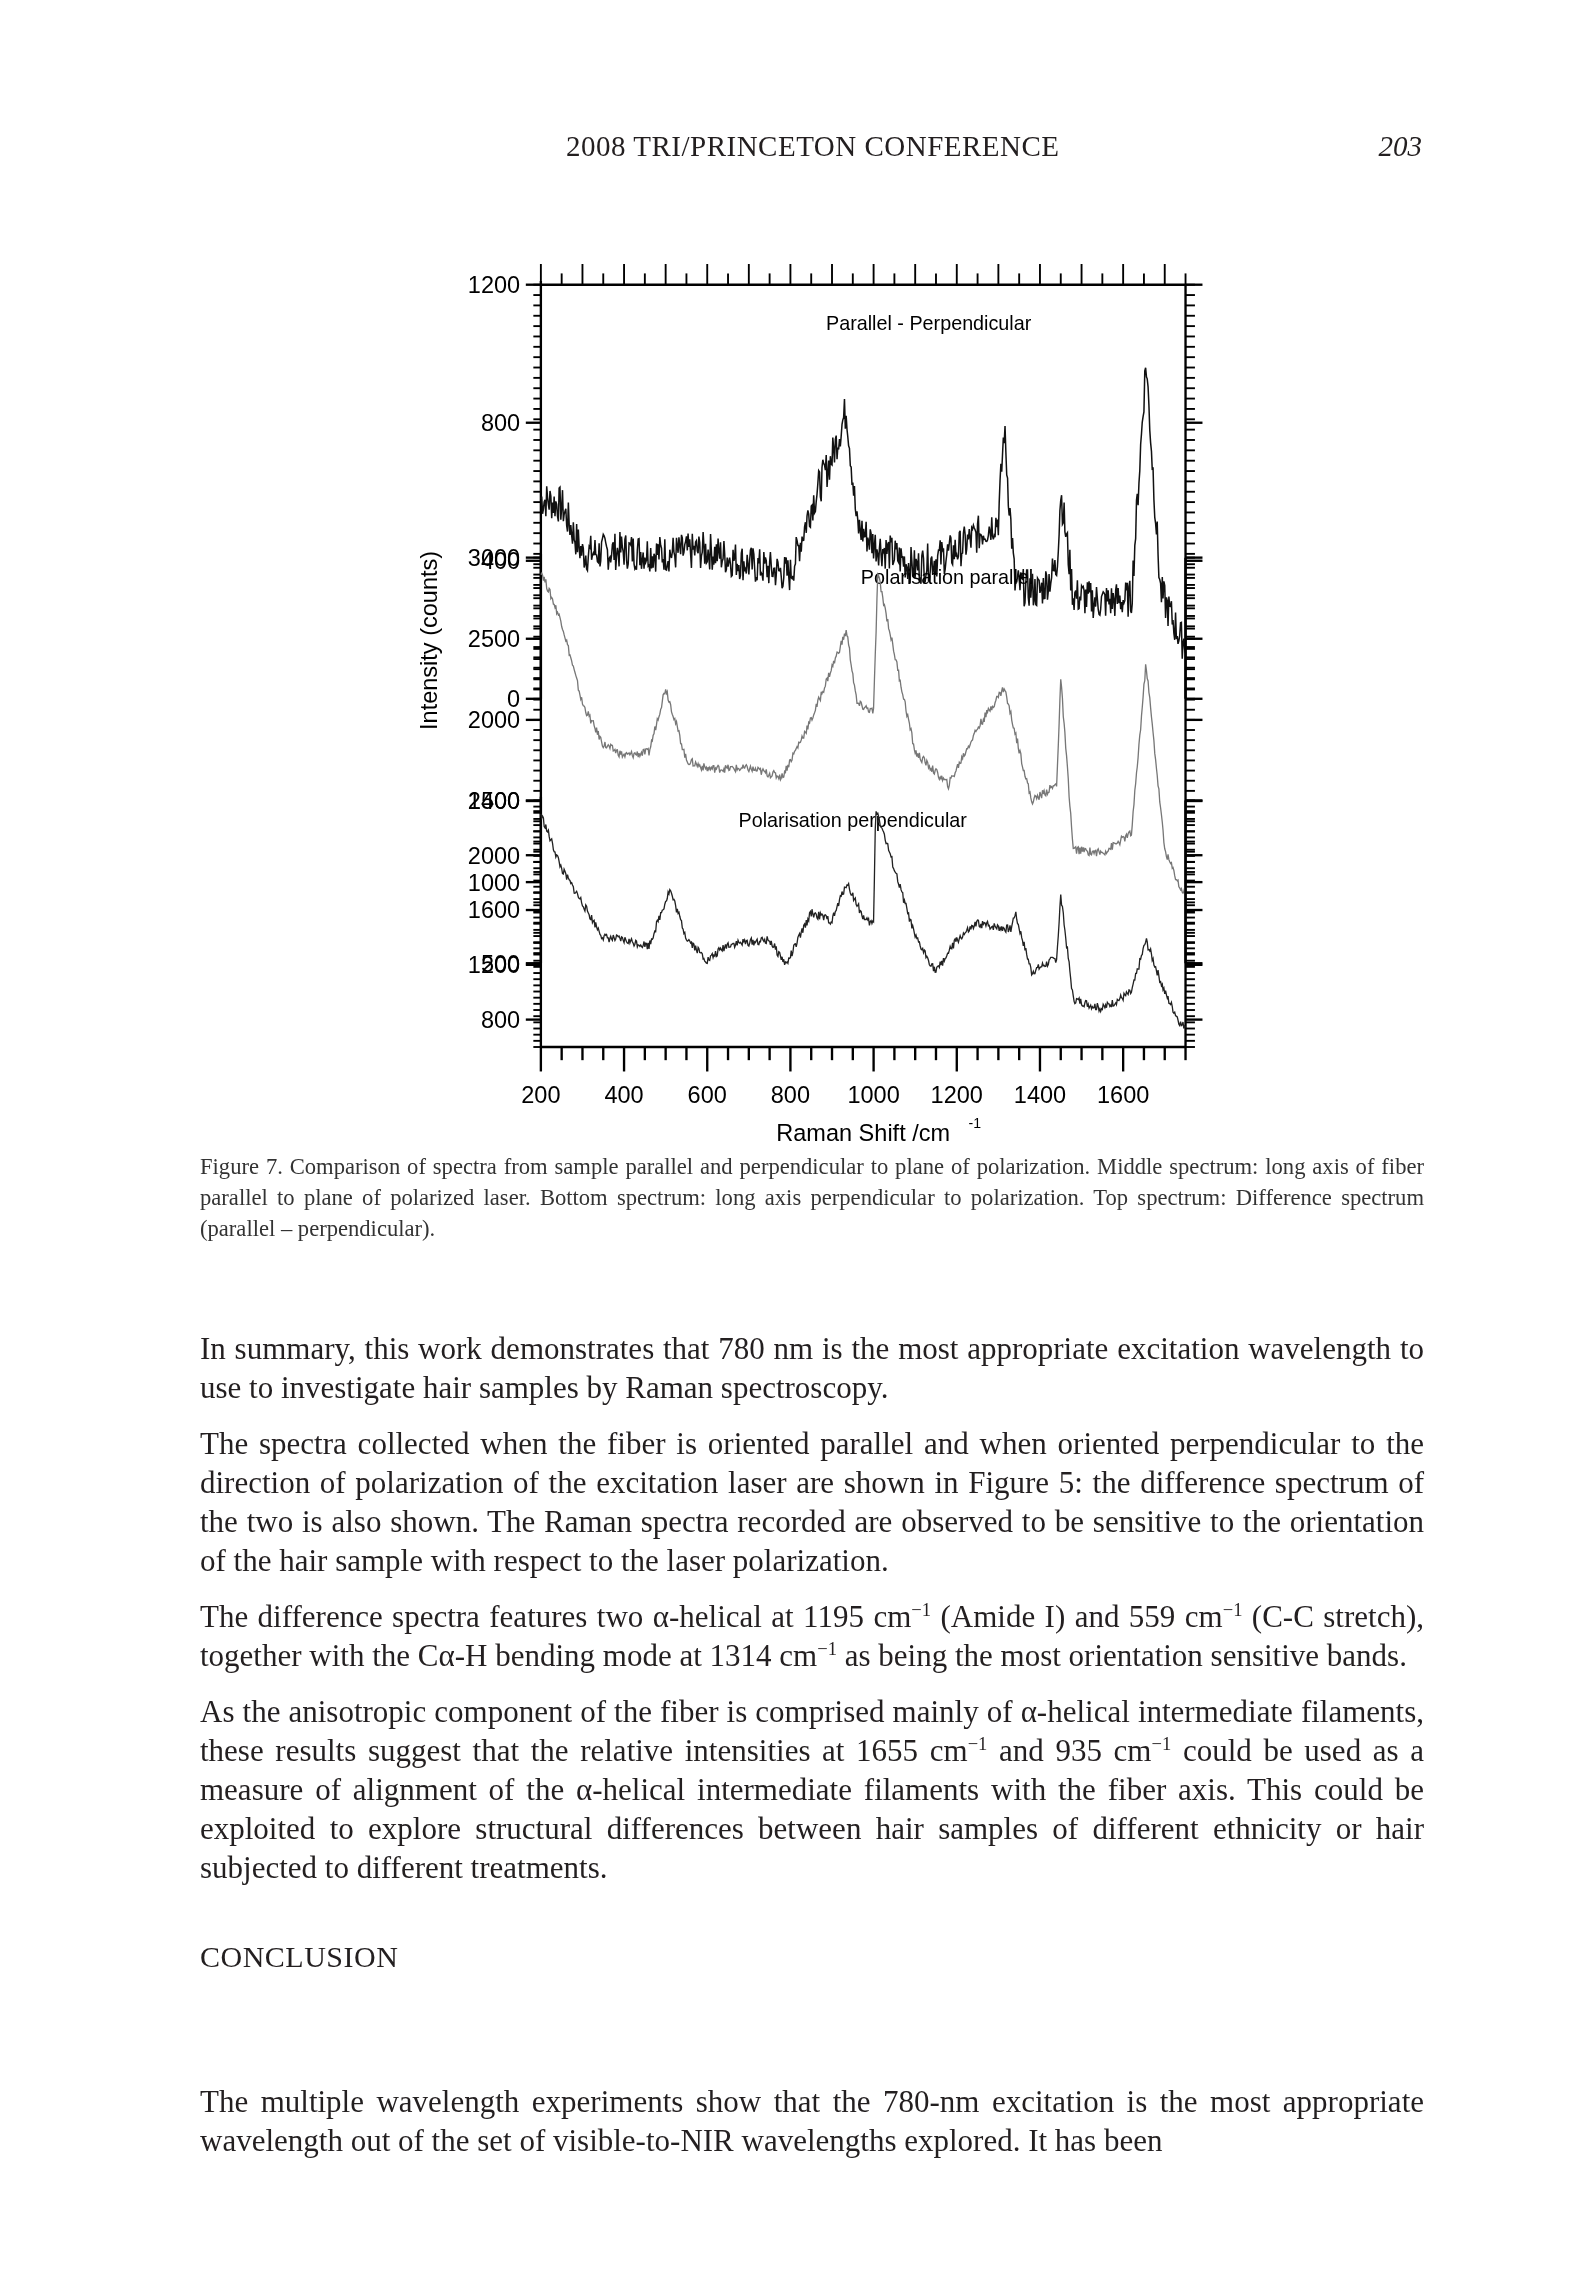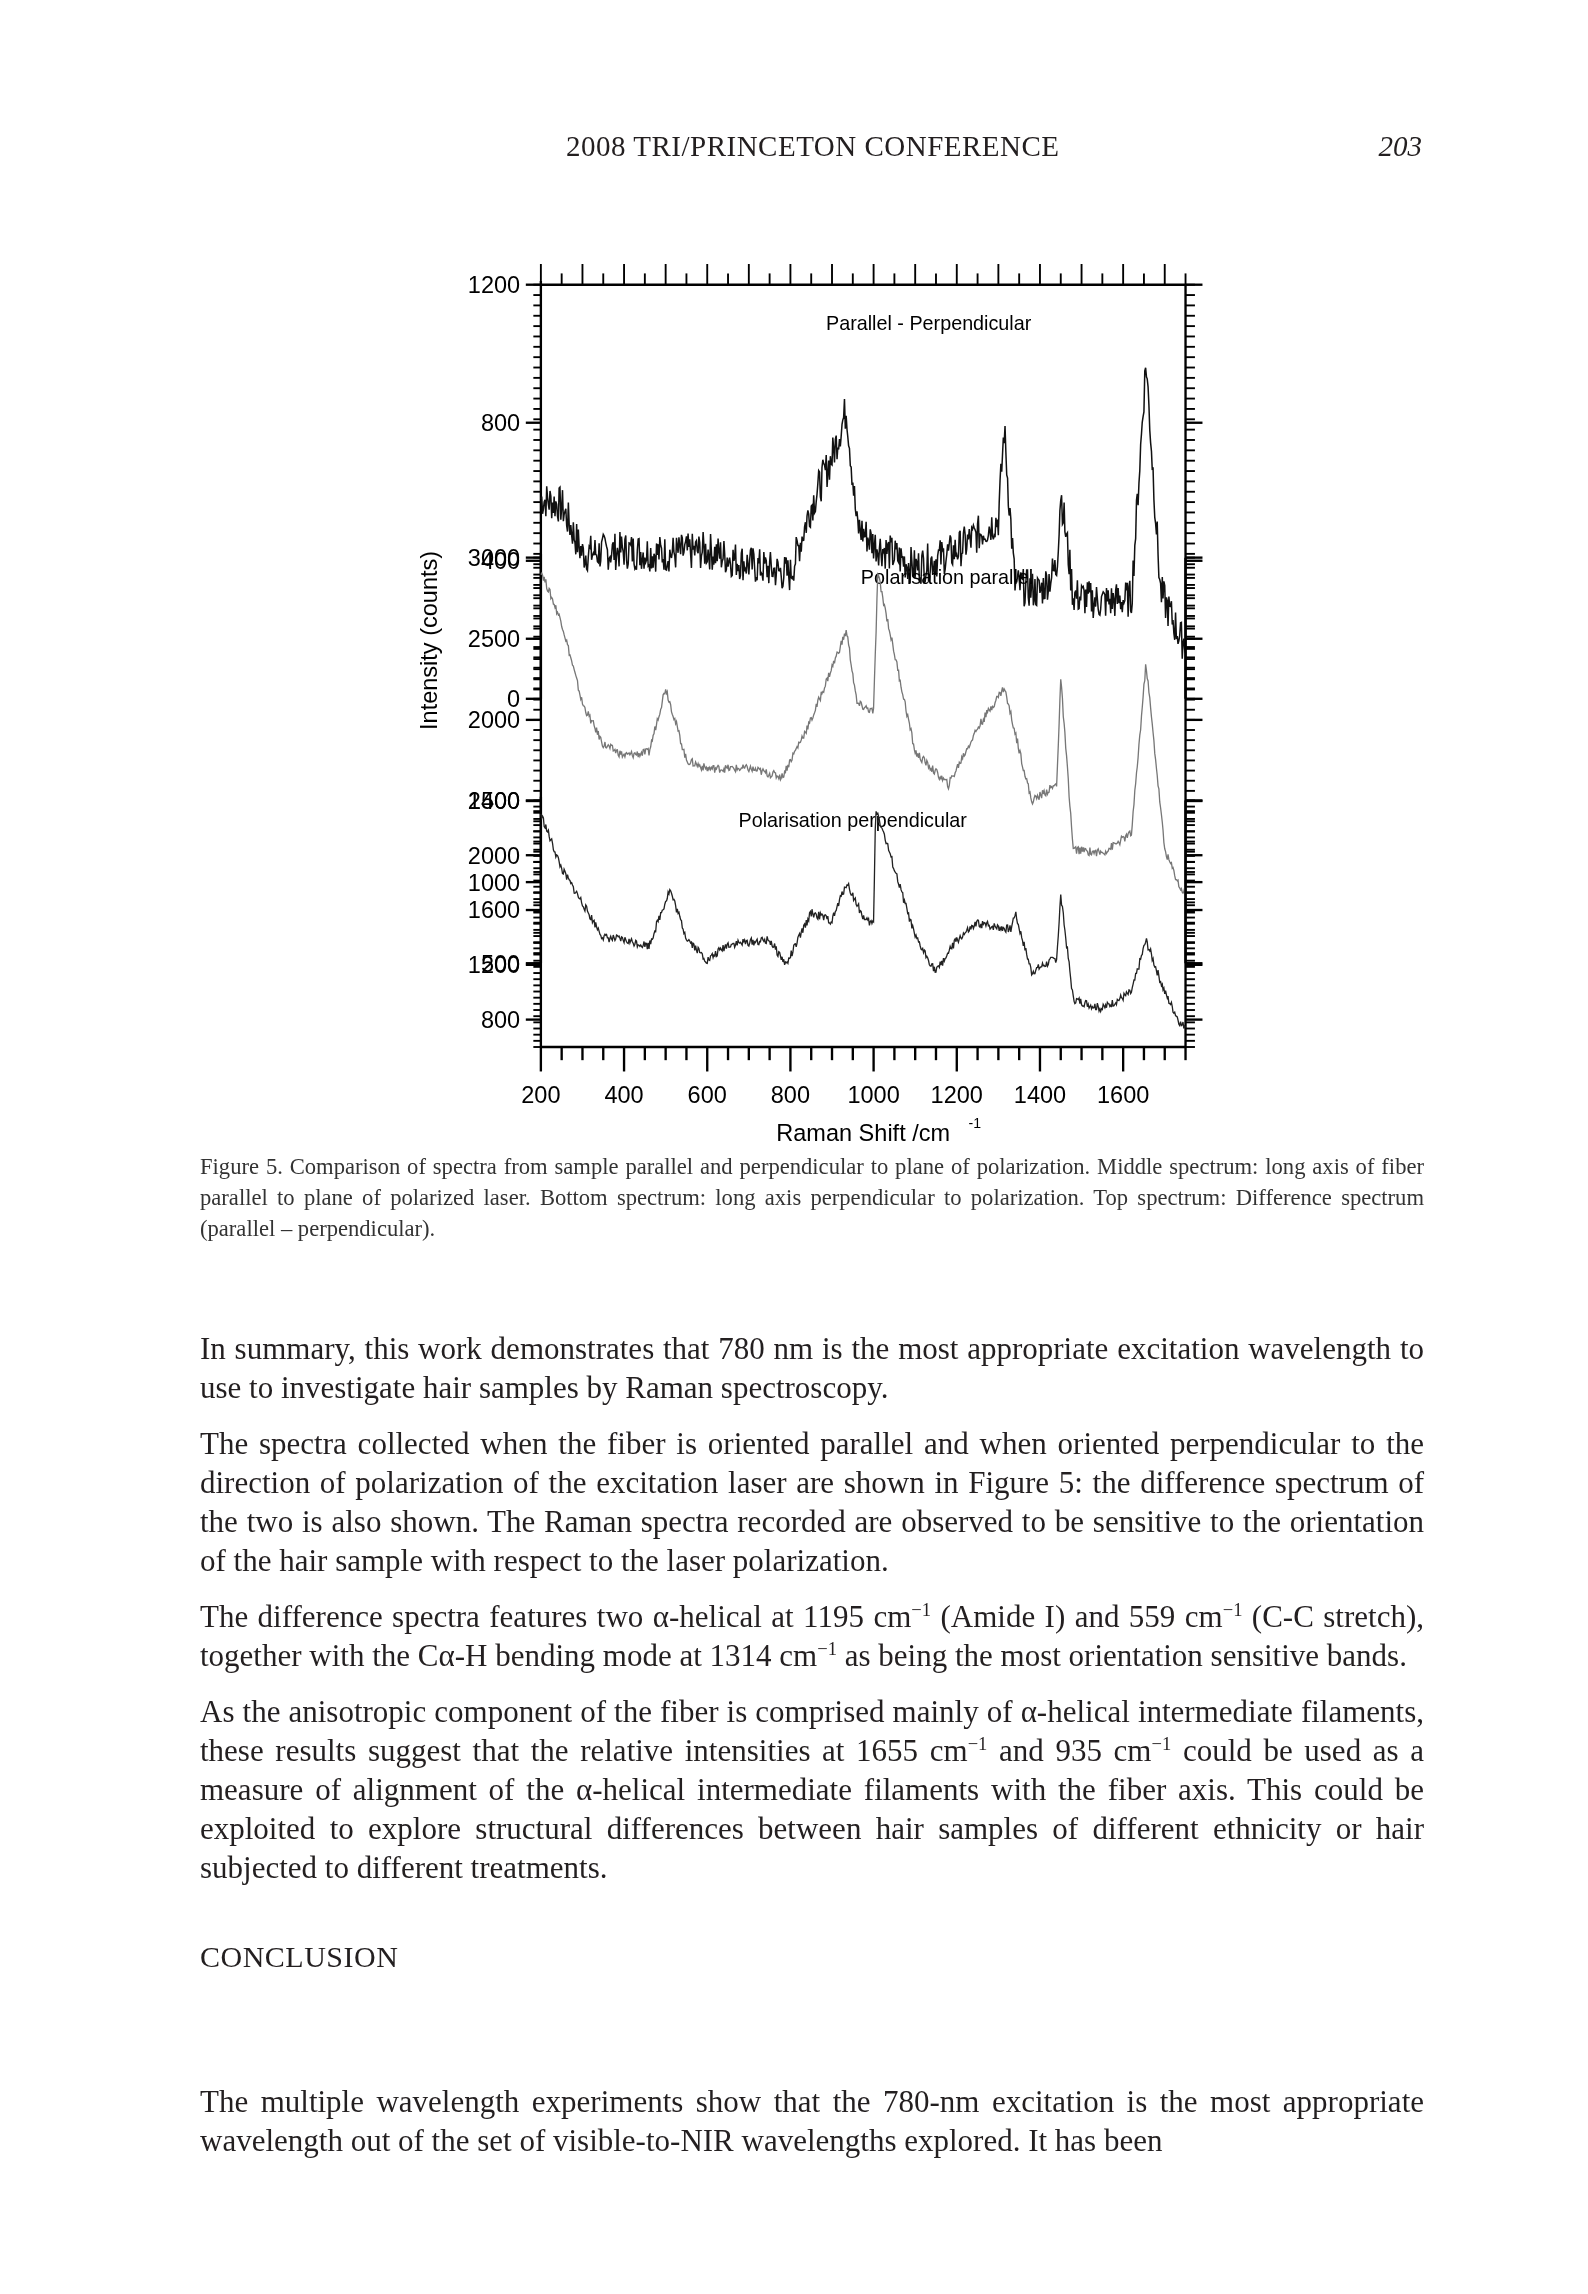--- a/index.html
+++ b/index.html
@@ -403,21 +403,21 @@
       <text x="596.9354838709678" y="932" text-anchor="middle" font-family="Liberation Sans, sans-serif" font-size="25" fill="#000">1200</text>
       <text x="685.3225806451612" y="932" text-anchor="middle" font-family="Liberation Sans, sans-serif" font-size="25" fill="#000">1400</text>
       <text x="773.7096774193549" y="932" text-anchor="middle" font-family="Liberation Sans, sans-serif" font-size="25" fill="#000">1600</text>
       <text x="497.5" y="972" text-anchor="middle" font-family="Liberation Sans, sans-serif" font-size="25" fill="#000">Raman Shift /cm</text>
       <text x="609.5" y="958" font-family="Liberation Sans, sans-serif" font-size="15" fill="#000">-1</text>
       <text x="0" y="0" text-anchor="middle" font-family="Liberation Sans, sans-serif" font-size="25" fill="#000" transform="translate(45,440) rotate(-90)">Intensity (counts)</text>
     </svg>
 </div>
 
 <div class="caption">
-  <span class="lab">Figure 5.</span>
+  <span class="lab">Figure 7.</span>
   <span>Comparison of spectra from sample parallel and perpendicular to plane of polarization. Middle spectrum: long axis of fiber parallel to plane of polarized laser. Bottom spectrum: long axis perpendicular to polarization. Top spectrum: Difference spectrum (parallel – perpendicular).</span>
 </div>
 
 <div class="body" style="top:1298px;">
   <p>In summary, this work demonstrates that 780 nm is the most appropriate excitation wavelength to use to investigate hair samples by Raman spectroscopy.</p>
   <p>The spectra collected when the fiber is oriented parallel and when oriented perpendicular to the direction of polarization of the excitation laser are shown in Figure 5: the difference spectrum of the two is also shown. The Raman spectra recorded are observed to be sensitive to the orientation of the hair sample with respect to the laser polarization.</p>
   <p><span>The difference spectra features two α-helical at 1195 cm</span><sup>−1</sup><span> (Amide I) and 559 cm</span><sup>−1</sup><span> (C-C stretch), together with the Cα-H bending mode at 1314 cm</span><sup>−1</sup><span> as being the most orientation sensitive bands.</span></p>
   <p><span>As the anisotropic component of the fiber is comprised mainly of α-helical intermediate filaments, these results suggest that the relative intensities at 1655 cm</span><sup>−1</sup><span> and 935 cm</span><sup>−1</sup><span> could be used as a measure of alignment of the α-helical intermediate filaments with the fiber axis. This could be exploited to explore structural differences between hair samples of different ethnicity or hair subjected to different treatments.</span></p>
 </div>
 

